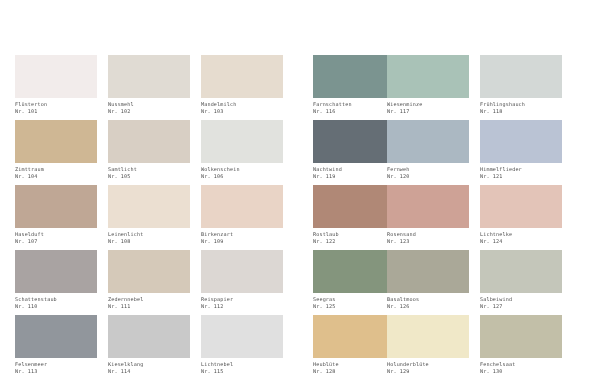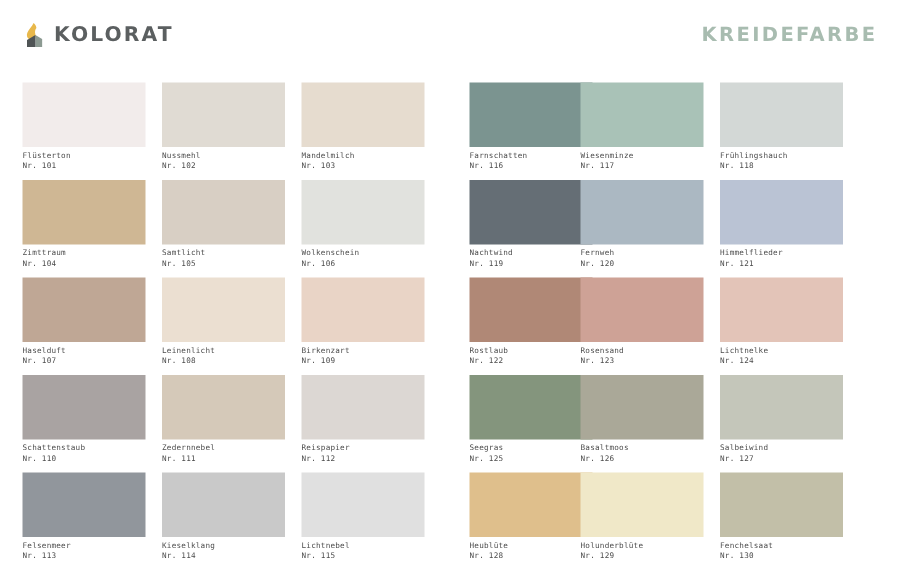--- a/index.html
+++ b/index.html
@@ -72,31 +72,20 @@
     letter-spacing: 0.15px;
     color: #4d4d4d;
     white-space: nowrap;
   }
 </style>
 </head>
 <body>
 
 <div class="page">
 
-  <div class="header">
-    <div class="brand">
-      <svg class="brand-mark" viewBox="0 0 15 17">
-        <path d="M7.4 0.4 C6.1 3.2 4.2 4.6 3.3 6.6 C2.4 8.6 3.2 10.8 5.2 11.4 C6.8 11.9 8.4 11.0 8.7 9.3 C8.9 7.9 8.1 7.1 8.4 5.6 C8.6 4.4 9.3 3.6 9.3 3.6 C9.0 2.2 8.4 1.2 7.4 0.4 Z" fill="#e8b84b"></path>
-        <path d="M8.6 8.3 L13.1 11.0 L13.1 16.4 L8.6 16.4 Z" fill="#8c9a92"></path>
-        <path d="M3.0 11.6 L8.6 8.3 L8.6 16.4 L3.0 16.4 Z" fill="#4f5455"></path>
-      </svg>
-      <span class="brand-name">KOLORAT</span>
-    </div>
-    <span class="collection-name">KREIDEFARBE</span>
-  </div>
 
   <div class="grid">
       <div class="cell">
         <span class="chip" style="background: rgb(242, 236, 235);"></span>
         <div class="caption">
           <span class="swatch-name">Flüsterton</span>
           <span class="swatch-code">Nr. 101</span>
         </div>
       </div>
       <div class="cell">

